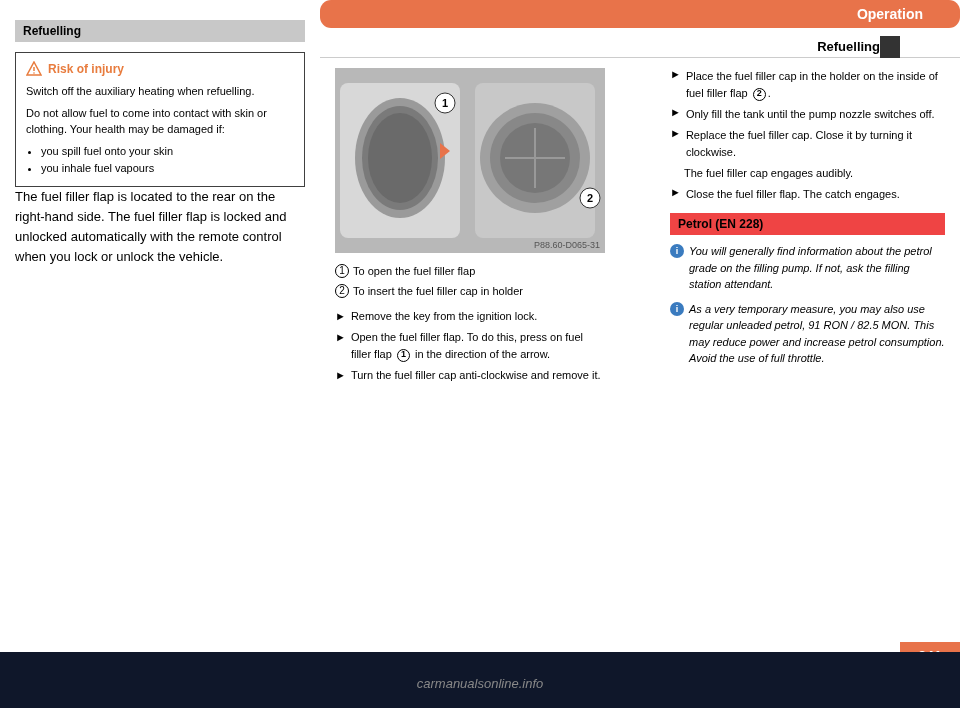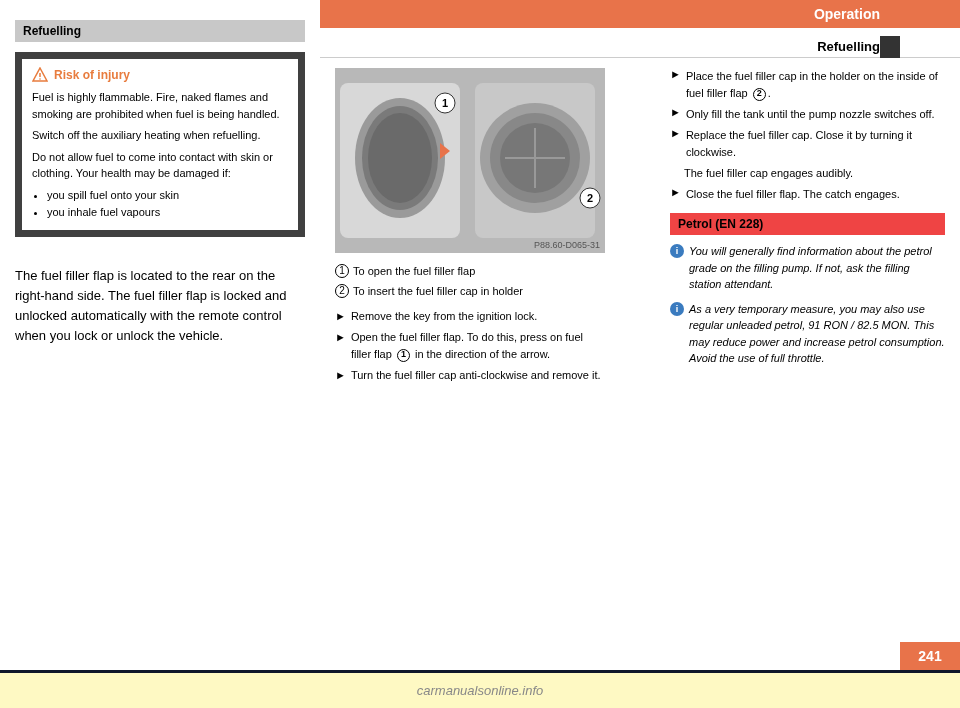--- a/index.html
+++ b/index.html
@@ -17,21 +17,22 @@
     .header-bar {
       position: absolute;
       top: 0;
       right: 0;
       width: 640px;
       height: 28px;
       background: #e8734a;
       display: flex;
       align-items: center;
       justify-content: flex-end;
-      padding-right: 80px;
+      padding-right: 37px;
+      border-radius: 11px;
     }
     .header-title {
       color: #fff;
       font-size: 14px;
       font-weight: bold;
     }
 
     
     .section-title-bar {
       position: absolute;
@@ -74,23 +75,23 @@
       background: #c8c8c8;
       padding: 4px 8px;
       font-size: 12px;
       font-weight: bold;
       margin-bottom: 10px;
       display: inline-block;
       width: 100%;
     }
 
     .warning-box {
-      border: 7px solid #404040;
+      border: 1px solid #404040;
       padding: 8px 10px;
-      margin-bottom: 29px;
+      margin-bottom: 0;
     }
     .warning-title {
       display: flex;
       align-items: center;
       font-weight: bold;
       font-size: 12px;
       color: #e87c3e;
       margin-bottom: 6px;
     }
     .warning-icon {
@@ -250,26 +251,26 @@
       font-weight: bold;
       margin-top: 32px;
     }
 
     
     .bottom-bar {
       position: absolute;
       bottom: 0;
       left: 0;
       width: 100%;
-      height: 38px;
-      background: #fef9c3;
+      height: 56px;
+      background: #0f172a;
       display: flex;
       align-items: center;
       justify-content: center;
-      border-top: 3px solid #0f172a;
+      border-top: 6px solid #0f172a;
     }
     .watermark {
       font-size: 13px;
       color: #888;
       font-style: italic;
     }
 
     
     .bullet-list {
       margin-left: 15px;
@@ -300,21 +301,20 @@
   <div class="warning-box">
     <div class="warning-title">
       <svg class="warning-icon" viewBox="0 0 16 16">
         <polygon points="8,1 15,14 1,14" fill="none" stroke="#e87c3e" stroke-width="1.5"></polygon>
         <line x1="8" y1="6" x2="8" y2="10" stroke="#e87c3e" stroke-width="1.5"></line>
         <circle cx="8" cy="12" r="0.8" fill="#e87c3e"></circle>
       </svg>
       <span>Risk of injury</span>
     </div>
     <div class="warning-text">
-      <p>Fuel is highly flammable. Fire, naked flames and smoking are prohibited when fuel is being handled.</p>
       <p>Switch off the auxiliary heating when refuelling.</p>
       <p>Do not allow fuel to come into contact with skin or clothing. Your health may be damaged if:</p>
     </div>
     <ul class="bullet-list">
       <li>you spill fuel onto your skin</li>
       <li>you inhale fuel vapours</li>
     </ul>
   </div>
 
   <div class="body-text">The fuel filler flap is located to the rear on the right-hand side. The fuel filler flap is locked and unlocked automatically with the remote control when you lock or unlock the vehicle.</div>

